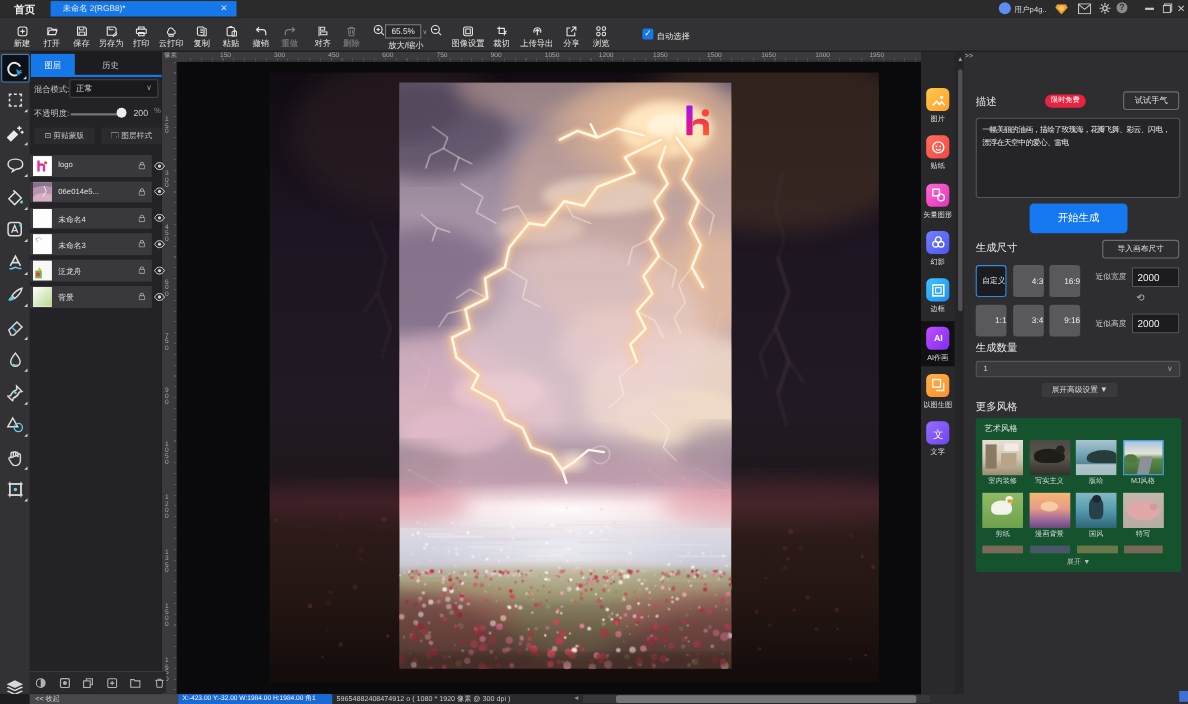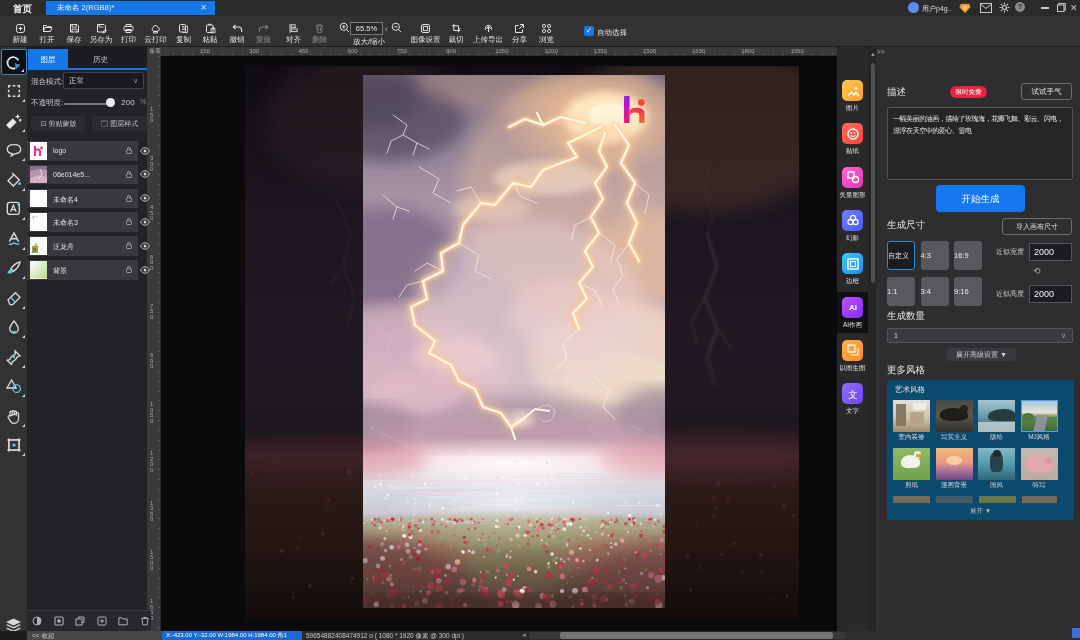--- a/index.html
+++ b/index.html
@@ -66,27 +66,27 @@
 .rp { position:absolute; }
 #rtabrow { position:absolute; left:8px; top:0; width:204px; height:27px; background:#242427; }
 #rtab2 { position:absolute; left:69px; top:6px; width:68px; height:21px; background:#1678e8; border-radius:3px 3px 0 0; color:#fff; font-size:8px; text-align:center; line-height:21px; }
 #rtab1 { position:absolute; left:18px; top:13px; color:#d2d2d4; font-size:8px; }
 .rlabel { font-size:9.5px; color:#e8e8ea; }
 #freebadge { position:absolute; left:82px; top:39px; width:37px; height:12px; background:#e82240; border-radius:6px; color:#fff; font-size:6.5px; text-align:center; line-height:12px; }
 #luckbtn { position:absolute; left:153px; top:36px; width:51px; height:17px; border:1px solid #6e6e72; border-radius:3px; color:#e0e0e2; font-size:7.5px; text-align:center; line-height:15px; }
 #prompt { position:absolute; left:19px; top:60px; width:186px; height:73px; background:#252528; border:1px solid #55555a; border-radius:3px; color:#ececee; font-size:7px; line-height:12px; padding:5px 5px; letter-spacing:-0.45px; }
 #genbtn { position:absolute; left:68px; top:138px; width:89px; height:27px; background:#1678f0; border-radius:4px; color:#fff; font-size:9.5px; text-align:center; line-height:27px; }
 #importbtn { position:absolute; left:134px; top:171px; width:70px; height:17px; border:1px solid #6e6e72; border-radius:3px; color:#e0e0e2; font-size:7px; text-align:center; line-height:15px; }
-.ratio { position:absolute; width:28px; height:29px; background:#59595d; border-radius:3px; color:#ededef; font-size:7.5px; text-align:left; line-height:29px; }
+.ratio { position:absolute; width:28px; height:29px; background:#59595d; border-radius:3px; color:#ededef; font-size:7.5px; text-align:right; line-height:29px; }
 .ratio.sel { background:#1c1c20; border:1px solid #2f8be0; line-height:27px; font-size:7px; }
 .dimlb { position:absolute; font-size:7px; color:#cacace; }
 .dimin { position:absolute; left:161px; width:43px; height:18px; background:#1c1c20; border:1px solid #55555a; color:#f2f2f4; font-size:9px; line-height:16px; padding-left:4px; }
 #numsel { position:absolute; left:19px; top:281px; width:186px; height:15px; background:#3a3a3e; border:1px solid #55555a; border-radius:2px; color:#d8d8da; font-size:7px; line-height:13px; padding-left:6px; }
 #advbtn { position:absolute; left:79px; top:301px; width:69px; height:13px; background:#3a3a3e; border-radius:2px; color:#d8d8da; font-size:7px; text-align:center; line-height:13px; }
-.stylebox { position:absolute; left:19px; width:187px; background:#0c4a6e; border-radius:3px; }
+.stylebox { position:absolute; left:19px; width:187px; background:#14532d; border-radius:3px; }
 .sbt { position:absolute; left:8px; top:5px; font-size:7.5px; color:#e4e4e6; }
 .thumb { position:absolute; width:37px; height:32px; }
 .thlb { position:absolute; width:41px; text-align:center; font-size:6.5px; color:#d8d8da; }
 .expand { position:absolute; left:0; width:187px; text-align:center; font-size:6.5px; color:#bdbdc0; }
 
 #status { position:absolute; left:0; top:631px; width:1080px; height:9px; background:#2a2a2c; }
 #st-left { position:absolute; left:27px; top:0; width:135px; height:9px; background:#47474a; color:#d0d0d2; font-size:6.5px; line-height:9px; padding-left:5px; }
 #st-blue { position:absolute; left:162px; top:0; width:140px; height:9px; background:#1a6ad4; color:#fff; font-size:6px; line-height:9px; padding-left:4px; }
 #st-info { position:absolute; left:306px; top:0; color:#c8c8ca; font-size:6.5px; line-height:9px; }
 #st-track { position:absolute; left:530px; top:1px; width:316px; height:7px; background:#38383a; }

